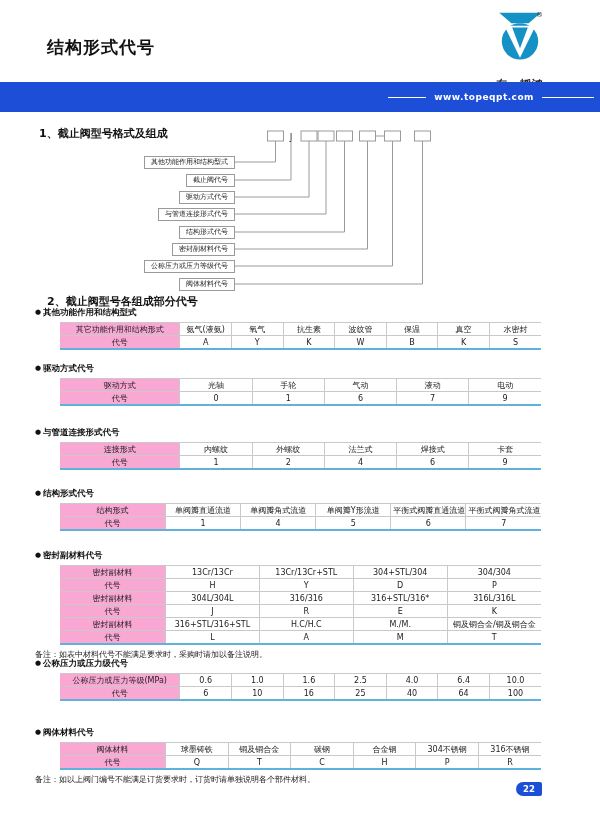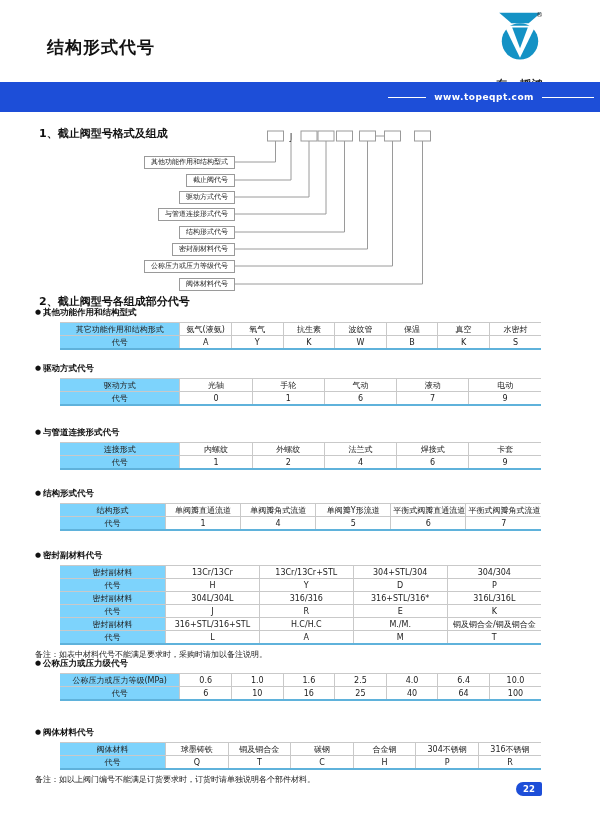--- a/index.html
+++ b/index.html
@@ -13,34 +13,34 @@
   .logo-text{margin-top:10px;font-size:11px;font-weight:bold;letter-spacing:1px;color:#222;white-space:nowrap;}
   .banner{position:absolute;left:0;top:82px;width:600px;height:30px;background:#1d4ed8;}
   .banner-inner{position:absolute;right:6px;top:0;height:30px;display:flex;align-items:center;color:#fff;font-size:9px;font-weight:bold;letter-spacing:.5px;}
   .banner-line{display:inline-block;height:1px;background:#fff;}
   .banner-line.l{width:38px;margin-right:8px;}
   .banner-line.r{width:52px;margin-left:8px;}
 
   
   .sec-heading{position:absolute;left:39px;font-size:11px;font-weight:bold;color:#111;white-space:nowrap;}
   #sec1-heading{top:126px;}
-  #sec2-heading{top:294px;}
+  #sec2-heading{top:294px;margin-left:8px;}
 
   
   #diagram-svg{position:absolute;left:0;top:0;width:600px;height:300px;}
   .diag-label{position:absolute;right:365px;height:11px;line-height:11px;border:1px solid #9a9a9a;background:#fff;
     font-size:7px;padding:0 6px;white-space:nowrap;color:#222;text-align:center;}
 
   
   .tbl-block{position:absolute;left:0;width:600px;}
   .bullet{margin-left:35px;font-size:8.5px;font-weight:bold;color:#111;height:12px;line-height:12px;}
   .bullet .dot{font-size:7px;vertical-align:1px;margin-right:2px;}
   .tbl{margin:4px 0 0 60px;width:481px;border-collapse:collapse;table-layout:fixed;border-bottom:2px solid #5FB2DB;}
   .tbl td{border:1px solid #c9c9c9;height:12px;padding:0 2px;font-size:8px;text-align:center;color:#222;white-space:nowrap;overflow:hidden;}
-  .tbl td.head{background:#7dd3fc;border-left:none;width:24%;}
+  .tbl td.head{background:#f9a8d4;border-left:none;width:24%;}
   .tbl td:last-child{border-right:none;}
   .tbl.narrow-head td.head{width:21%;}
   .tbl-note{margin:4px 0 0 35px;font-size:8px;color:#222;white-space:nowrap;}
 
   
   .page-badge{position:absolute;left:516px;top:782px;width:26px;height:14px;background:#1d4ed8;color:#fff;
     font-size:8.5px;font-weight:bold;line-height:14px;text-align:center;border-radius:7px 2px 2px 7px;}
 </style>
 </head>
 <body>

